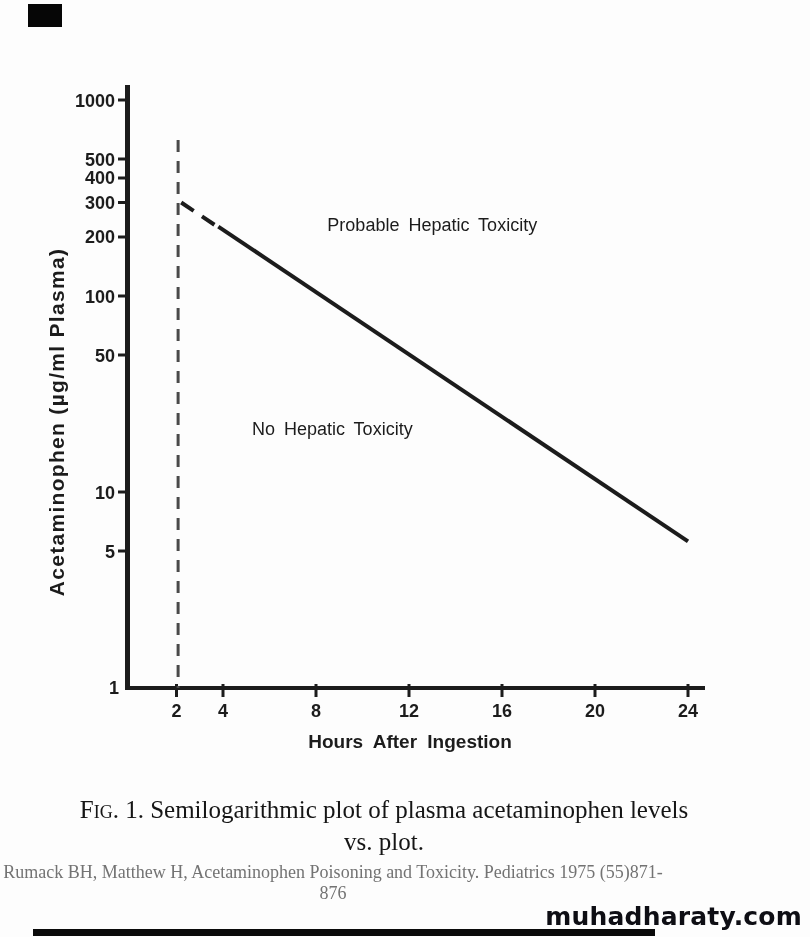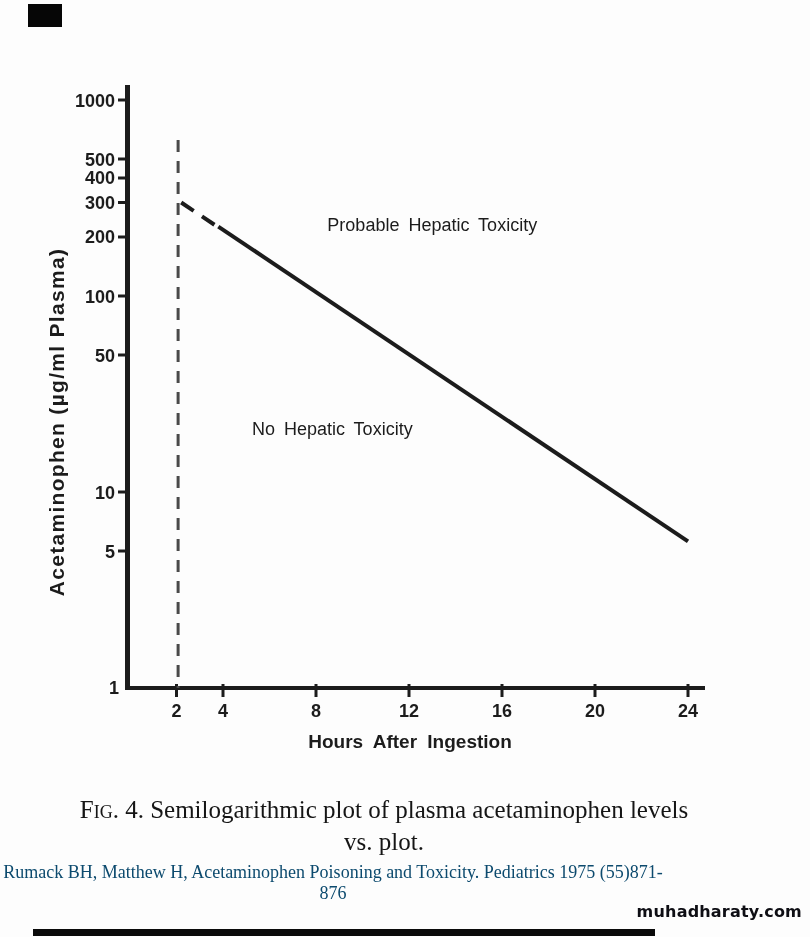--- a/index.html
+++ b/index.html
@@ -5,23 +5,23 @@
   html,body{margin:0;padding:0;background:#ffffff;}
   #page{position:relative;width:810px;height:937px;background:#fdfdfd;overflow:hidden;
         font-family:"Liberation Sans",sans-serif;text-decoration:underline;}
   #chart-svg{position:absolute;left:0;top:0;}
   .scan-mark-tl{position:absolute;left:28px;top:4px;width:34px;height:23px;background:#060606;}
   .scan-bar-bottom{position:absolute;left:33px;top:929px;width:622px;height:7px;background:#0a0a0a;}
   .caption{position:absolute;left:0;top:794px;width:768px;text-align:center;
            font-family:"Liberation Serif",serif;font-size:25px;line-height:32px;color:#151515;}
   .caption .smallcaps{font-variant:small-caps;}
   .citation{position:absolute;left:0;top:862px;width:666px;text-align:center;
-            font-family:"Liberation Serif",serif;font-size:18px;color:#0c4a6e;}
+            font-family:"Liberation Serif",serif;font-size:18px;color:#737373;}
   .watermark{position:absolute;right:8px;top:902px;font-family:"DejaVu Sans",sans-serif;
-             font-weight:bold;font-size:16px;color:#0e0e14;letter-spacing:0.2px;}
+             font-weight:bold;font-size:25px;color:#0e0e14;letter-spacing:0.2px;}
 </style>
 </head>
 <body>
 
 <div id="page">
 
   <div class="scan-mark-tl"></div>
 
   <svg id="chart-svg" width="810" height="770" viewBox="0 0 810 770">
       <line x1="127.5" y1="85" x2="127.5" y2="690" stroke="#1c1c1c" stroke-width="5"></line>
@@ -61,21 +61,21 @@
       <text x="688" y="717" text-anchor="middle" fill="#1c1c1c" font-family="Liberation Sans, sans-serif" font-size="18" font-weight="bold">24</text>
       <text x="410" y="748" text-anchor="middle" fill="#1c1c1c" font-family="Liberation Sans, sans-serif" font-size="19" font-weight="600" word-spacing="5px">Hours After Ingestion</text>
       <text x="64" y="422" text-anchor="middle" fill="#1c1c1c" font-family="Liberation Sans, sans-serif" font-size="21" font-weight="600" letter-spacing="1.3px" transform="rotate(-90 64 422)">Acetaminophen (µg/ml Plasma)</text>
       <polyline points="181.2,202.5 216.0,225.8" fill="none" stroke="#1c1c1c" stroke-width="4" stroke-dasharray="15 10"></polyline>
       <polyline points="218.3,226.6 688.0,541.4" fill="none" stroke="#1c1c1c" stroke-width="4"></polyline>
       <polyline points="178.1,140.0 178.1,688.0" fill="none" stroke="#4a4a4a" stroke-width="3" stroke-dasharray="12 9"></polyline>
       <text x="432.25" y="231.10134414055176" text-anchor="middle" fill="#1c1c1c" font-family="Liberation Sans, sans-serif" font-size="18" word-spacing="4px">Probable Hepatic Toxicity</text>
       <text x="332.275" y="434.8450182321518" text-anchor="middle" fill="#1c1c1c" font-family="Liberation Sans, sans-serif" font-size="18" word-spacing="4px">No Hepatic Toxicity</text>
     </svg>
 
-  <div class="caption"><span class="smallcaps">Fig. 4.</span> <span>Semilogarithmic plot of plasma acetaminophen levels</span><br><span>vs. plot.</span></div>
+  <div class="caption"><span class="smallcaps">Fig. 1.</span> <span>Semilogarithmic plot of plasma acetaminophen levels</span><br><span>vs. plot.</span></div>
 
   <div class="citation">Rumack BH, Matthew H, Acetaminophen Poisoning and Toxicity. Pediatrics 1975 (55)871-876</div>
 
   <div class="watermark">muhadharaty.com</div>
 
   <div class="scan-bar-bottom"></div>
 
 </div>
 
 </body></html>

